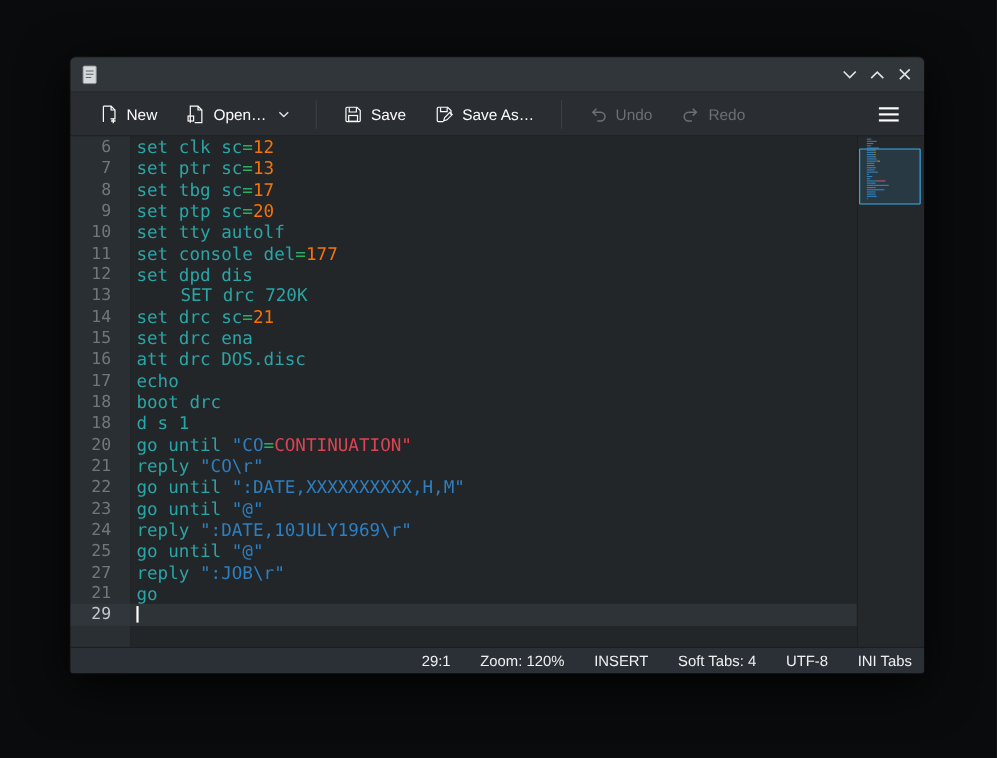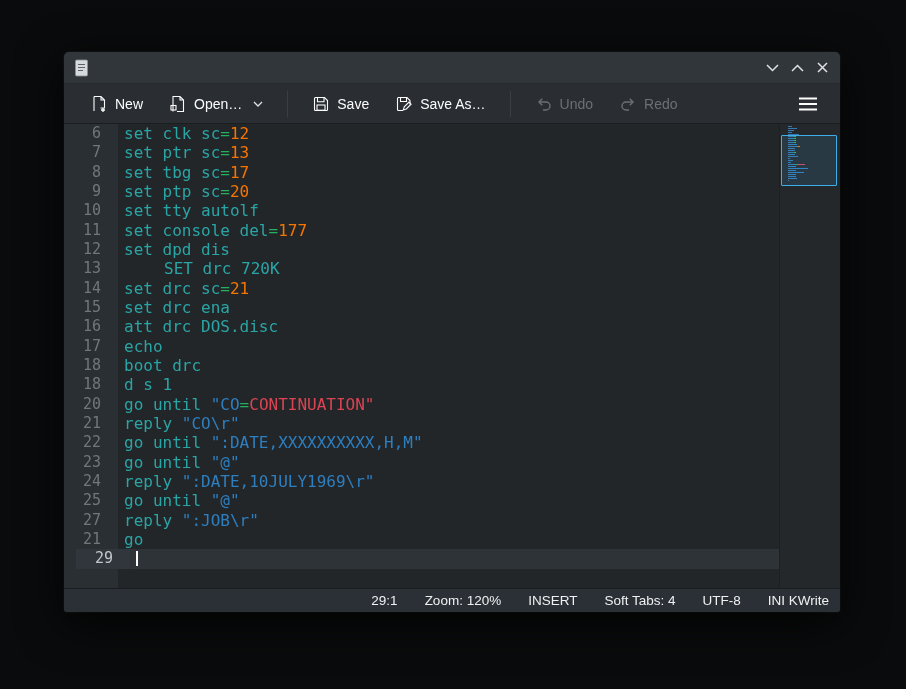--- a/index.html
+++ b/index.html
@@ -49,21 +49,21 @@
     background:linear-gradient(90deg, #2a2f34 0, #2a2f34 54px, #222527 54px, #222527 55px, #232629 55px);
     font-family:"DejaVu Sans Mono", monospace; font-size:16px;
   }
   .lines { position:absolute; left:0; top:0; right:61px; }
   .line { display:flex; height:19.33px; line-height:19.33px; white-space:pre; }
   .ln {
     flex:0 0 54px; text-align:right; padding-right:17px;
     color:#70777c; font-size:15px;
   }
   .code { flex:1; padding-left:6px; }
-  .line.current { background:linear-gradient(90deg, #31363c 0, #31363c 54px, #2e3338 54px);margin-left:12px; }
+  .line.current { background:linear-gradient(90deg, #31363c 0, #31363c 54px, #2e3338 54px); }
   .line.current .ln { color:#c2c7cb; }
   .cursor { display:inline-block; width:2px; height:15px; background:#fcfcfc; vertical-align:-2px; }
   
   .minimap {
     position:absolute; top:0; right:0; bottom:0; width:61px;
     background:#25282b; border-left:1px solid #1d2023;
   }
   .mm-marks { position:absolute; top:2px; left:8px; right:4px; }
   .mm-row { height:1px; margin-bottom:1px; display:flex; }
   .mm-row span { height:1px; display:inline-block; }
@@ -314,16 +314,16 @@
       <div class="mm-viewrect"></div>
     </div>
   </div>
 
   <div class="statusbar">
       <span class="status-item">29:1</span>
       <span class="status-item">Zoom: 120%</span>
       <span class="status-item">INSERT</span>
       <span class="status-item">Soft Tabs: 4</span>
       <span class="status-item">UTF-8</span>
-      <span class="status-item">INI KWrite</span>
+      <span class="status-item">INI Tabs</span>
     </div>
 
 </div>
 
 </body></html>

